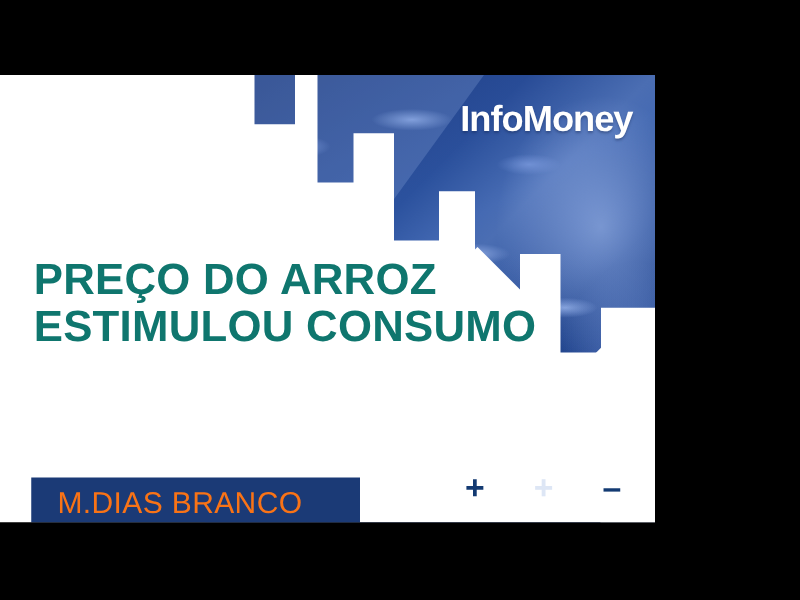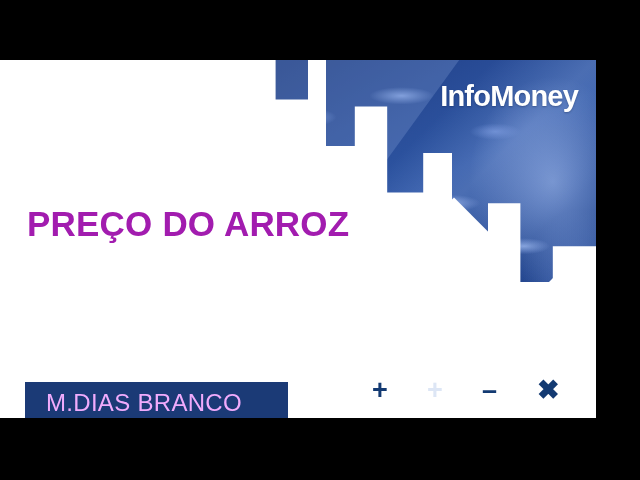--- a/index.html
+++ b/index.html
@@ -31,21 +31,21 @@
     z-index: 40;
   }
   .letterbox.top { top: 0; height: 60px; }
   .letterbox.bottom { bottom: 0; height: 62px; }
 
   
   .canvas {
     position: absolute;
     left: 0;
     top: 60px;
-    width: 596px;
+    width: 524px;
     height: 358px;
     background: #ffffff;
     overflow: hidden;
   }
 
   
   .photo-region {
     position: absolute;
     right: 0;
     top: 0;
@@ -140,42 +140,42 @@
     transform: rotate(45deg);
   }
 
   
   .headline {
     position: absolute;
     left: 27px;
     top: 122px;
     width: 510px;
     z-index: 20;
-    color: #a21caf;
+    color: #0f766e;
     font-family: "Liberation Sans", sans-serif;
     font-weight: bold;
     font-size: 35px;
     line-height: 38px;
     letter-spacing: 0.2px;
     text-transform: uppercase;
   }
   .headline .line { display: block; white-space: nowrap; }
 
   
   .ticker-badge {
     position: absolute;
     left: 25px;
     top: 322px;
     width: 263px;
     height: 67px;
     background: #1b3a76;
     z-index: 25;
     box-sizing: border-box;
     padding: 7px 0 0 21px;
-    color: #f0abfc;
+    color: #f97316;
     font-family: "Liberation Sans", sans-serif;
     font-size: 24px;
     line-height: 27px;
     letter-spacing: 0.3px;
   }
   .ticker-badge .name,
   .ticker-badge .code { display: block; white-space: nowrap; }
 
   
   .symbol-grid {
@@ -233,20 +233,21 @@
       <div class="step-block" style="left:-20px; top:44px; width:52px; height:52px;"></div>
       <div class="step-block" style="left:188px; top:150px; width:60px; height:60px;"></div>
       <div class="step-block" style="left:282px; top:232px; width:72px; height:72px;"></div>
       <div class="step-block" style="left:318px; top:296px; width:90px; height:90px;"></div>
     </div>
 
     <div class="logo">InfoMoney</div>
 
     <h1 class="headline">
       <span class="line">PREÇO DO ARROZ</span>
+      <span class="line">ESTIMULOU CONSUMO</span>
     </h1>
 
     <div class="ticker-badge">
       <span class="name">M.DIAS BRANCO</span>
       <span class="code">MDIA3</span>
     </div>
 
     <div class="symbol-grid">
       <span class="symbol dark">+</span>
       <span class="symbol light">+</span>

